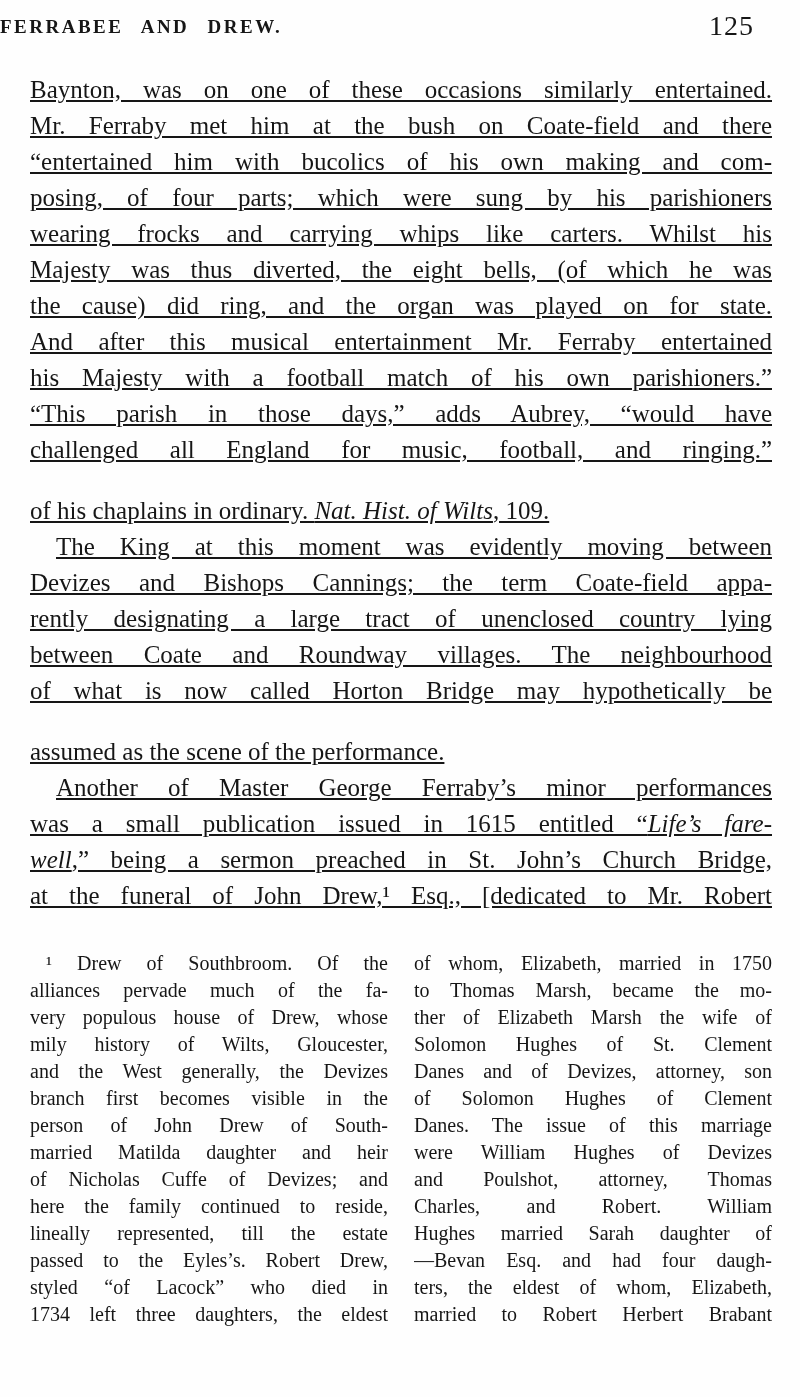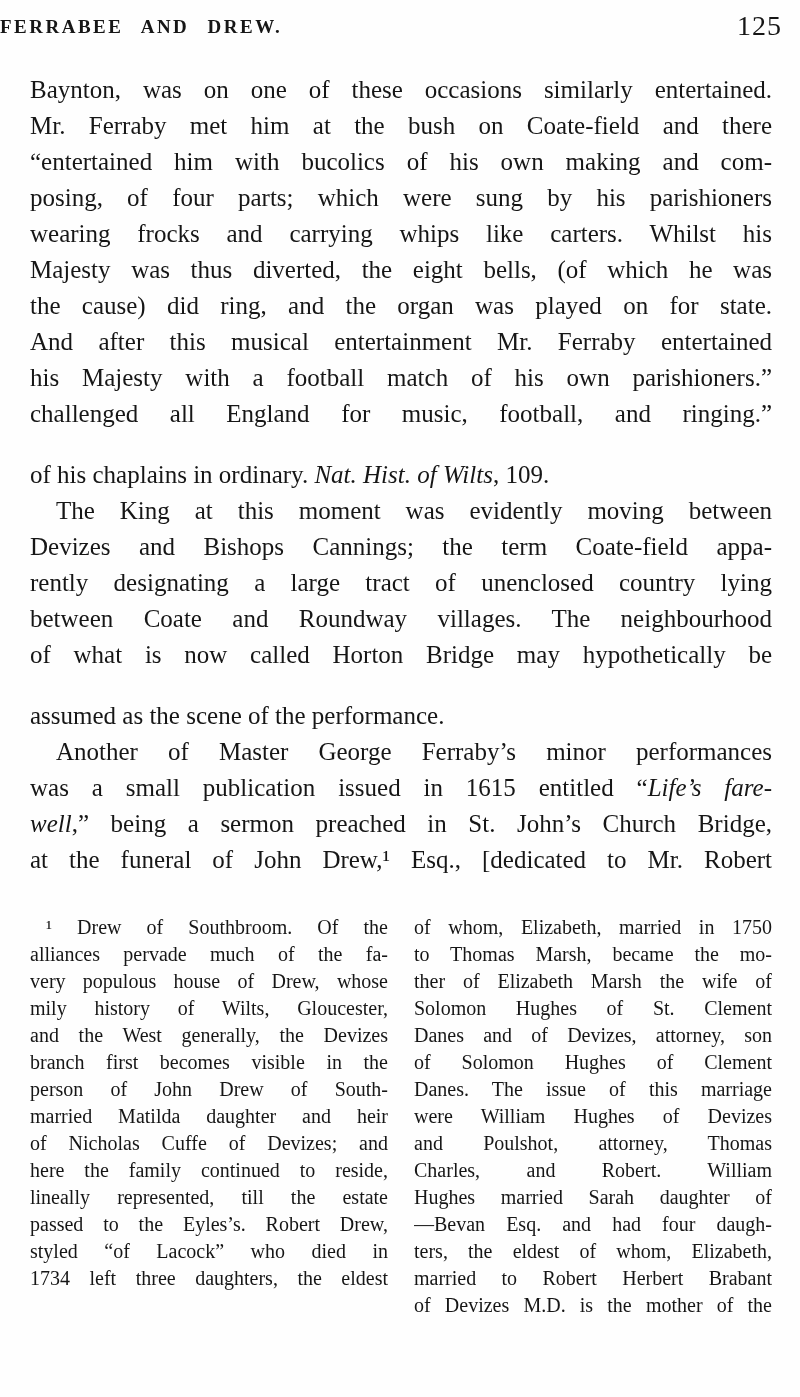--- a/index.html
+++ b/index.html
@@ -26,27 +26,28 @@
   .running-title {
     text-align: left;
     font-size: 19px;
     font-weight: 700;
     letter-spacing: 2.5px;
     word-spacing: 11px;
   }
   .page-number {
     position: absolute;
     top: 10px;
-    right: 18px;
+    right: 46px;
     font-size: 28px;
     letter-spacing: 1px;
   }
   .body-text {
     margin: 24px 28px 0 30px;
     font-size: 25px;
+    text-decoration: underline;
   }
   .body-text .line {
     line-height: 36px;
     height: 36px;
     text-align: justify;
     text-align-last: justify;
     overflow: hidden;
     white-space: nowrap;
   }
   .line.end {
@@ -93,20 +94,21 @@
   <div class="body-text">
       <div class="line"><span>Baynton, was on one of these occasions similarly entertained.</span></div>
       <div class="line"><span>Mr. Ferraby met him at the bush on Coate-field and there</span></div>
       <div class="line"><span>“entertained him with bucolics of his own making and com-</span></div>
       <div class="line"><span>posing, of four parts; which were sung by his parishioners</span></div>
       <div class="line"><span>wearing frocks and carrying whips like carters.  Whilst his</span></div>
       <div class="line"><span>Majesty was thus diverted, the eight bells, (of which he was</span></div>
       <div class="line"><span>the cause) did ring, and the organ was played on for state.</span></div>
       <div class="line"><span>And after this musical entertainment Mr. Ferraby entertained</span></div>
       <div class="line"><span>his Majesty with a football match of his own parishioners.”</span></div>
+      <div class="line"><span>“This parish in those days,” adds Aubrey, “would have</span></div>
       <div class="line"><span>challenged all England for music, football, and ringing.”</span></div>
       <div class="line end"><span>of his chaplains in ordinary.  </span><span class="it">Nat. Hist. of Wilts</span><span>, 109.</span></div>
       <div class="line indent"><span>The King at this moment was evidently moving between</span></div>
       <div class="line"><span>Devizes and Bishops Cannings; the term Coate-field appa-</span></div>
       <div class="line"><span>rently designating a large tract of unenclosed  country lying</span></div>
       <div class="line"><span>between Coate and Roundway villages.  The neighbourhood</span></div>
       <div class="line"><span>of what is now called Horton Bridge may hypothetically be</span></div>
       <div class="line end"><span>assumed as the scene of the performance.</span></div>
       <div class="line indent"><span>Another of Master George Ferraby’s minor performances</span></div>
       <div class="line"><span>was a small publication issued in 1615 entitled “</span><span class="it">Life’s fare-</span></div>
@@ -139,16 +141,15 @@
         <div class="line"><span>Danes and of Devizes, attorney, son</span></div>
         <div class="line"><span>of Solomon Hughes of Clement</span></div>
         <div class="line"><span>Danes.  The issue of this marriage</span></div>
         <div class="line"><span>were William Hughes of Devizes</span></div>
         <div class="line"><span>and Poulshot, attorney, Thomas</span></div>
         <div class="line"><span>Charles, and Robert.  William</span></div>
         <div class="line"><span>Hughes married Sarah daughter of</span></div>
         <div class="line"><span>—Bevan Esq. and had four daugh-</span></div>
         <div class="line"><span>ters, the eldest of whom, Elizabeth,</span></div>
         <div class="line"><span>married to Robert Herbert Brabant</span></div>
-        <div class="line"><span>of Devizes M.D. is the mother of the</span></div>
       </div>
   </div>
 </div>
 
 </body></html>

